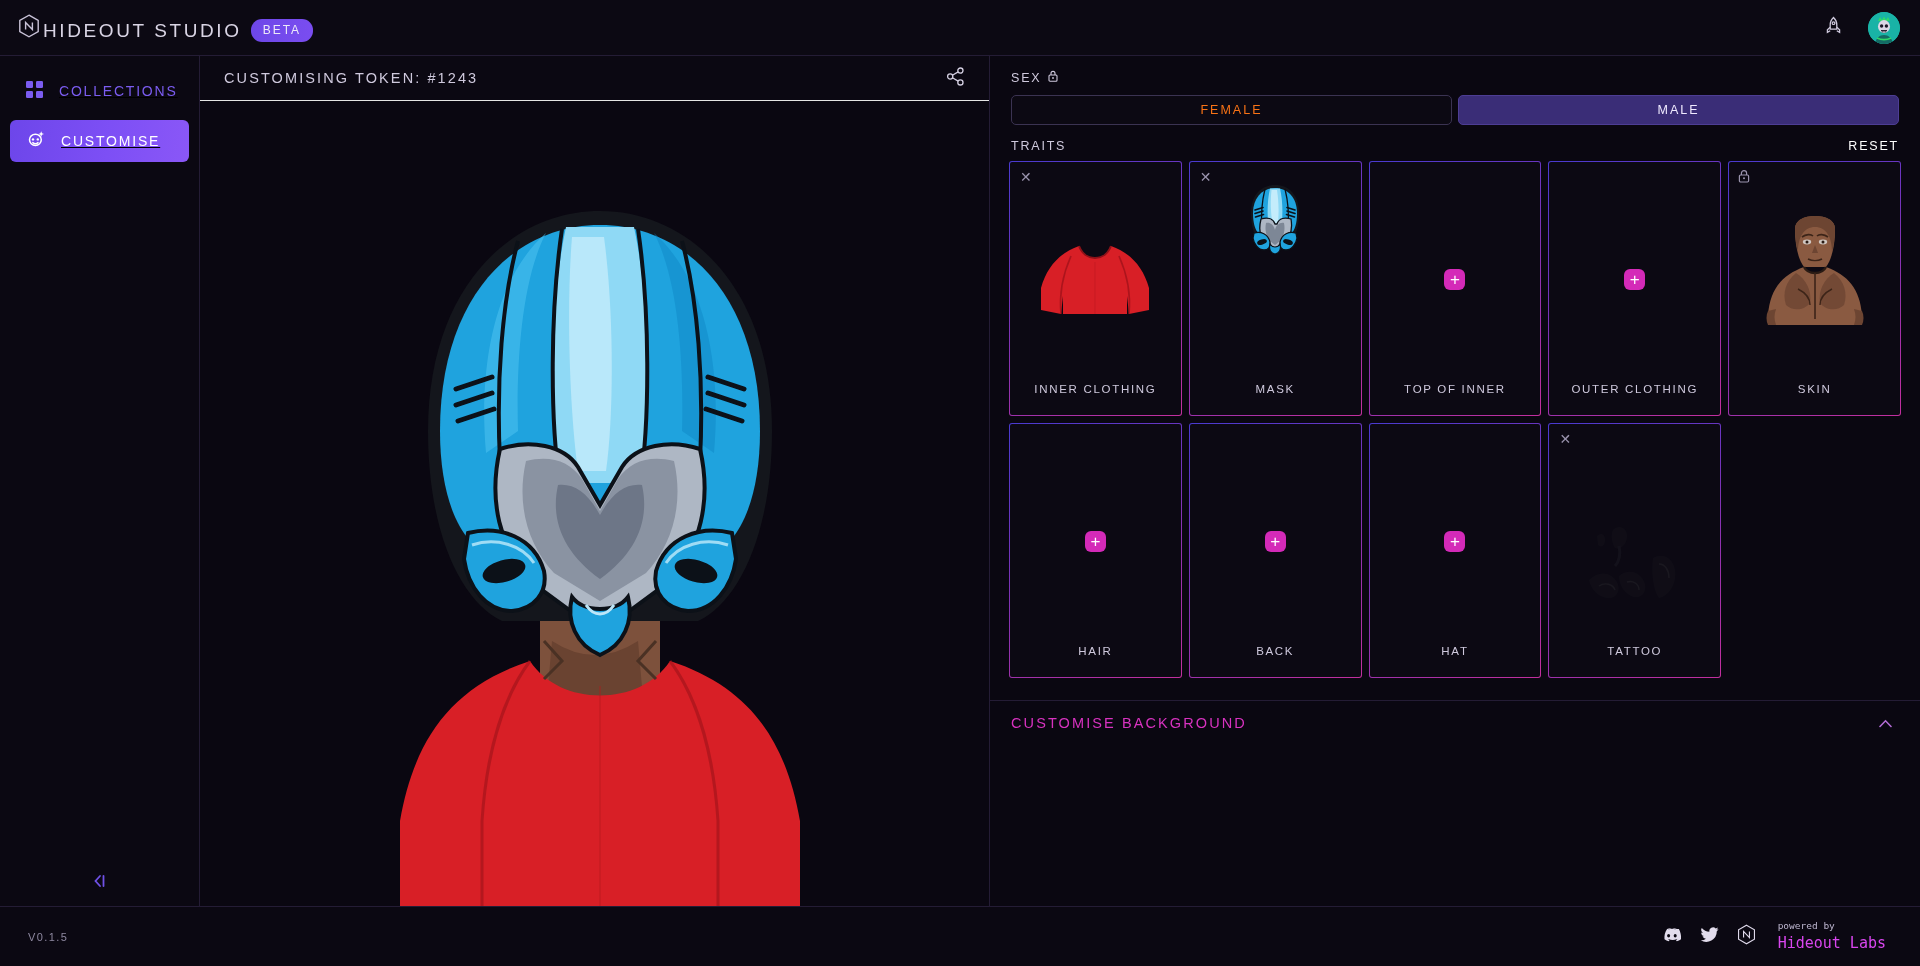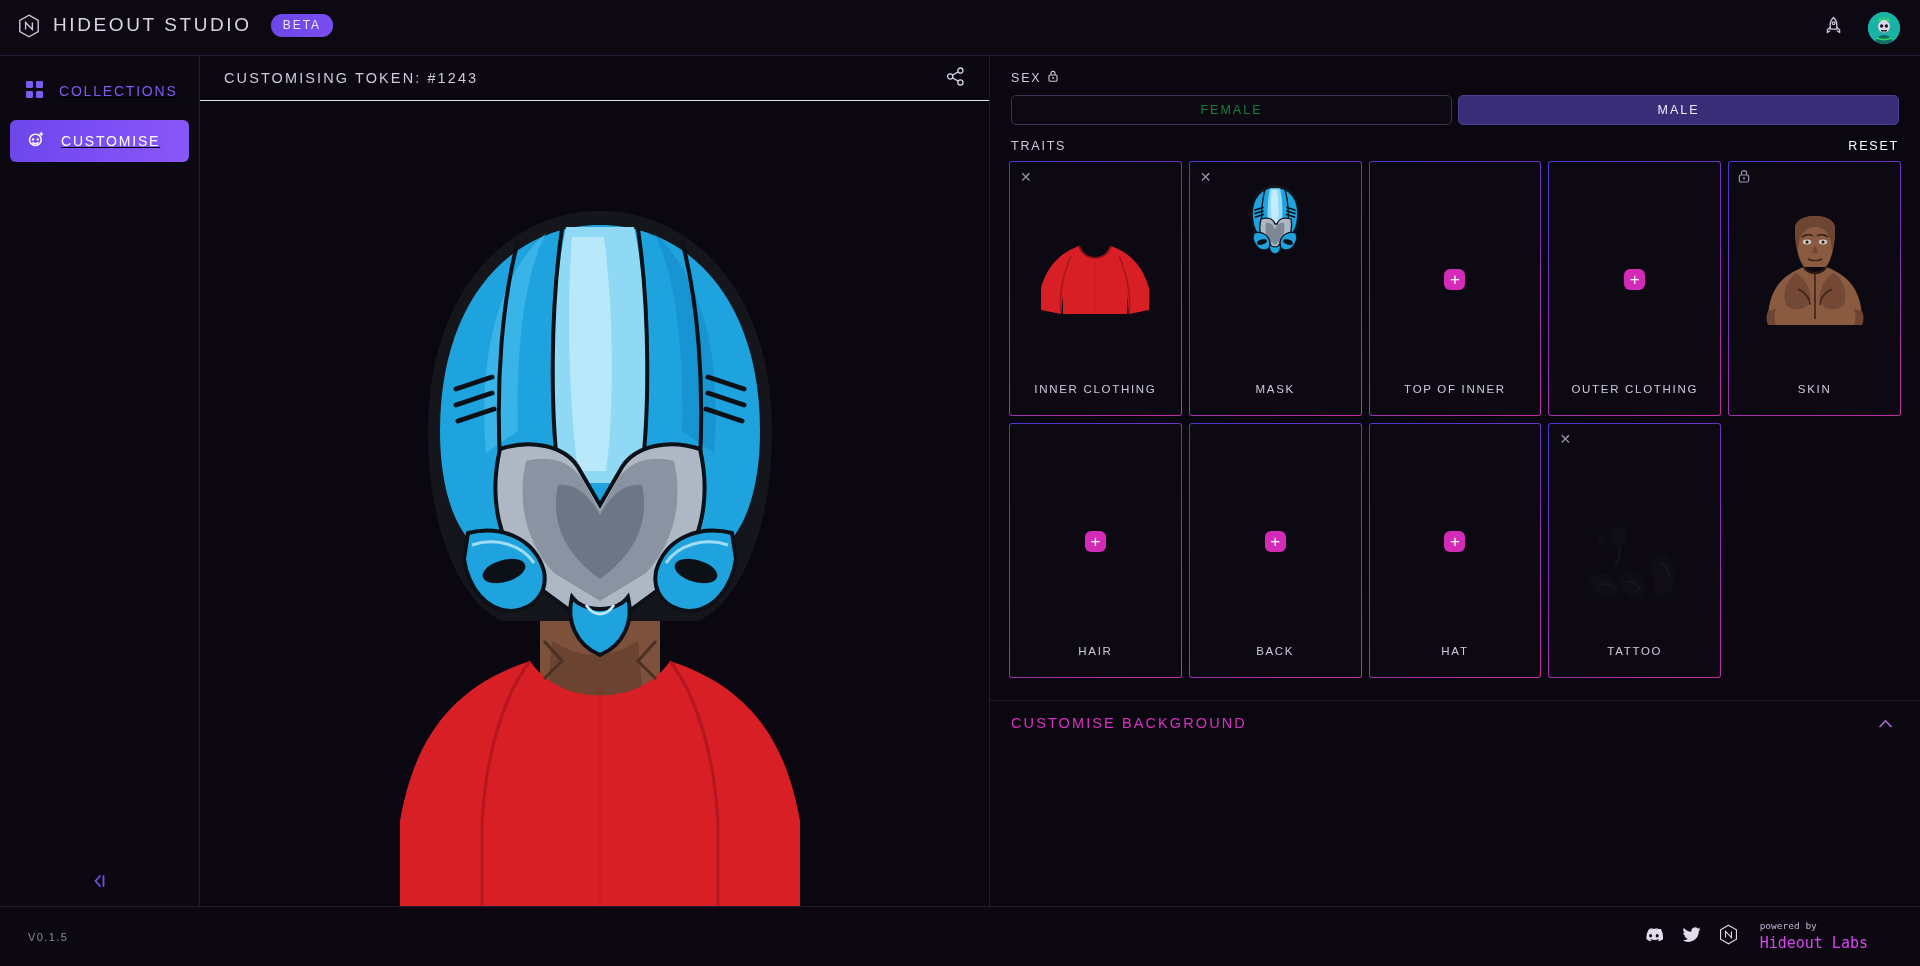--- a/index.html
+++ b/index.html
@@ -12,21 +12,21 @@
   body { position: relative; }
 
   
   #topbar {
     position: absolute; left: 0; top: 0; width: 1920px; height: 56px;
     background: #0c0913;
     border-bottom: 1px solid #241c35;
     display: flex; align-items: center;
     z-index: 20;
   }
-  #brand { display: flex; align-items: flex-start; gap: 13px; margin-left: 18px; }
+  #brand { display: flex; align-items: flex-end; gap: 3px; margin-left: 18px; }
   #brand-title {
     color: #d9d4e4; font-size: 19px; letter-spacing: 2.6px; font-weight: 400;
   }
   #beta-badge {
     background: linear-gradient(90deg,#6d47e8,#7a4df0);
     color: #ece8f8; font-size: 12px; letter-spacing: 2px;
     padding: 4px 12px 5px; border-radius: 11px; margin-left: 6px;
   }
   #topbar-right {
     margin-left: auto; margin-right: 20px;
@@ -71,21 +71,21 @@
   #footer {
     position: absolute; left: 0; bottom: 0; width: 1920px; height: 60px;
     background: #0b0812; border-top: 1px solid #241c35;
     display: flex; align-items: center;
     z-index: 15;
   }
   #version {
     margin-left: 28px; color: #8e88a0; font-size: 11px; letter-spacing: 1.4px;
   }
   #footer-right {
-    margin-left: auto; margin-right: 52px;
+    margin-left: auto; margin-right: 34px;
     display: flex; align-items: center; gap: 18px;
   }
   #powered {
     font-family: "DejaVu Sans Mono", monospace; color: #cfc9dd;
     line-height: 1.35; margin-left: 4px;
   }
   #powered .pb-small { font-size: 9.5px; color: #bdb6cf; display:block; }
   #powered .pb-big { font-size: 15px; color: #d946ef; display:block; }
 
   
@@ -129,21 +129,21 @@
     color: #cfc9dd; font-size: 12.5px; letter-spacing: 1.8px;
     display: flex; align-items: center; gap: 7px;
   }
 
   #sex-block { padding: 14px 21px 0 21px; }
   #sex-buttons { display: flex; gap: 6px; margin-top: 10px; }
   .toggle-btn {
     flex: 1; height: 30px; border-radius: 5px;
     display: flex; align-items: center; justify-content: center;
     font-size: 12.5px; letter-spacing: 2px; cursor: pointer;
-    border: 1px solid #3b3352; background: #0c0913; color: #15803d;
+    border: 1px solid #3b3352; background: #0c0913; color: #f97316;
   }
   .toggle-btn.active {
     background: #3a2d77; border-color: #4d3d94; color: #efeaff;
   }
 
   #traits-bar {
     display: flex; align-items: center;
     padding: 14px 21px 8px 21px;
   }
   #traits-label { color: #cfc9dd; font-size: 12.5px; letter-spacing: 1.8px; }

